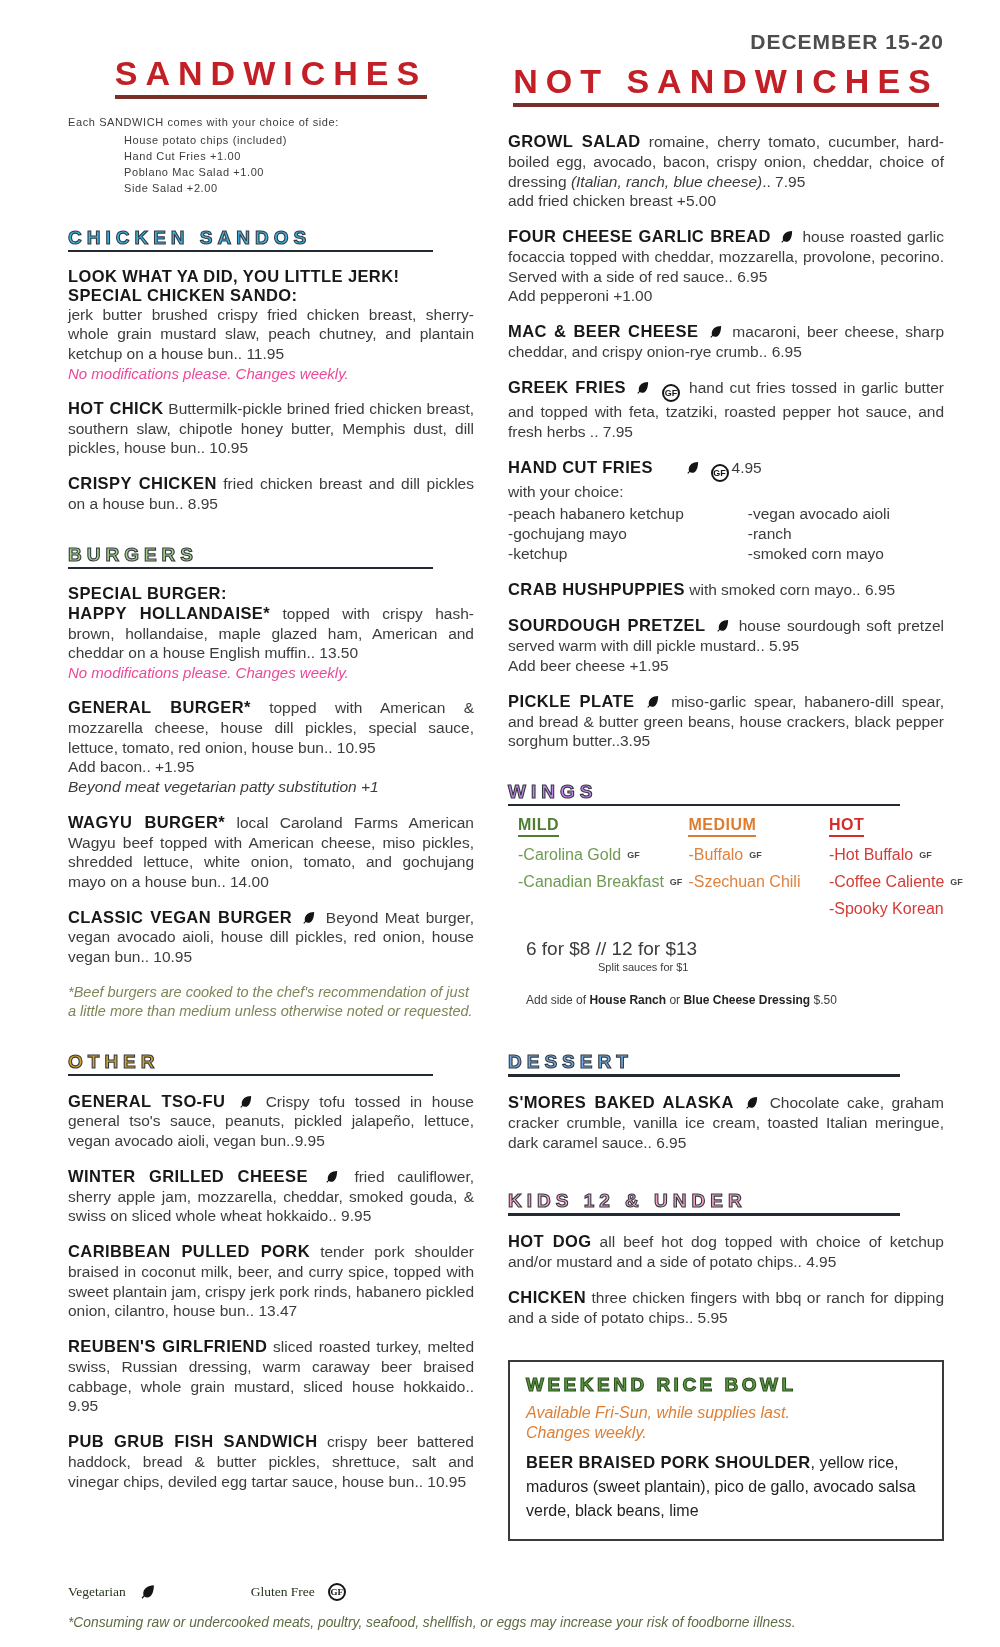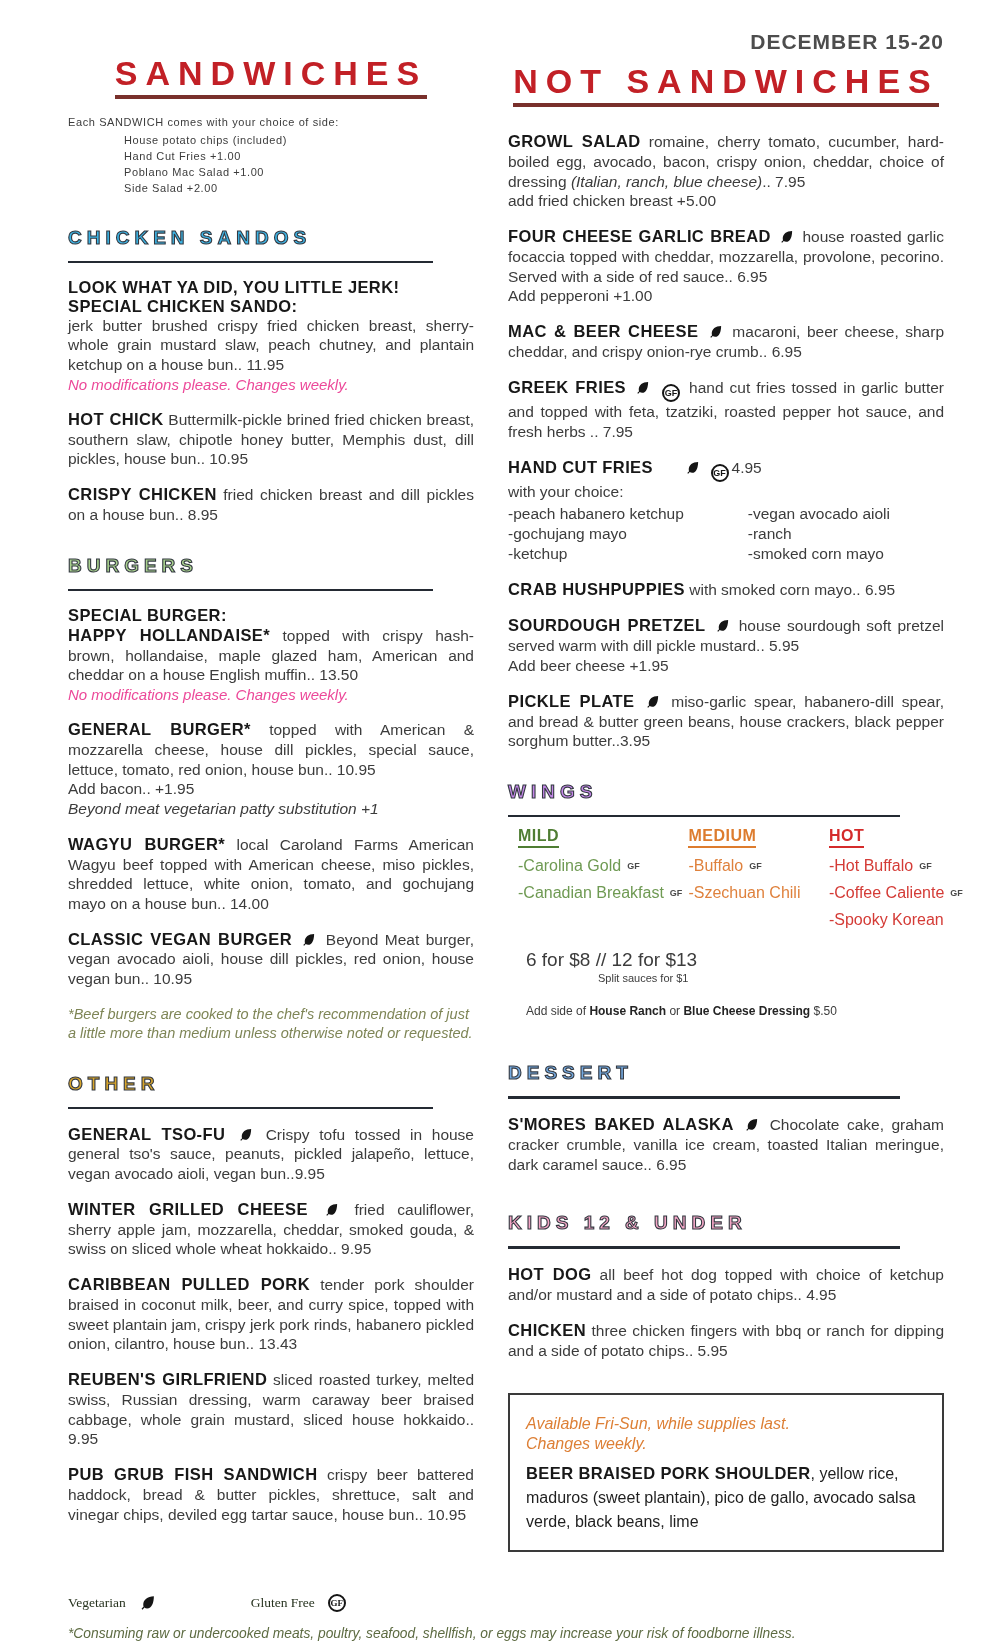--- a/index.html
+++ b/index.html
@@ -25,21 +25,21 @@
   .date-banner {
     text-align:right; font-weight:bold; font-size:21px; letter-spacing:1px;
     color:#4d4d4d; margin-top:14px; font-family:"Liberation Sans",sans-serif;
   }
 
   
   .intro { margin-top:16px; font-size:11px; letter-spacing:0.6px; color:#3c3c3c; line-height:1.45; }
   .intro .opts { margin-left:56px; margin-top:2px; }
 
   
-  .sec-head { margin-top:30px; border-bottom:2.5px solid #242a33; padding-bottom:12px; width:90%; }
+  .sec-head { margin-top:30px; border-bottom:2.5px solid #242a33; padding-bottom:1px; width:90%; }
   .sec-head .bubble {
     font-weight:800; font-size:19px; letter-spacing:5px; white-space:nowrap;
     -webkit-text-stroke:1.1px #333840;
   }
   .c-cyan   { color:#3cb4e5; }
   .c-green  { color:#a9d18e; }
   .c-gold   { color:#d9a62b; -webkit-text-stroke:1.1px #6e5a18; }
   .c-purple { color:#c487e9; -webkit-text-stroke:1.1px #5d4470; }
   .c-blue   { color:#74a9df; -webkit-text-stroke:1.1px #1d3f66; }
   .c-pink   { color:#f4a6c6; -webkit-text-stroke:1.1px #5e3346; }
@@ -192,21 +192,21 @@
       <div class="item">
         <span class="nm">WINTER GRILLED CHEESE</span>
         <svg class="leaf" viewBox="0 0 24 24">
             <path d="M21 3c-9 0-15 5-15 12 0 1 .2 2 .5 2.8L3.6 20.9l1.4 1.2 2.6-3c1 .8 2.4 1.3 3.9 1.3C18 20.4 21 12 21 3z"></path>
           </svg>
         <span>fried cauliflower, sherry apple jam, mozzarella, cheddar, smoked gouda, &amp; swiss on sliced whole wheat hokkaido.. 9.95</span>
       </div>
 
       <div class="item">
         <span class="nm">CARIBBEAN PULLED PORK</span>
-        <span>tender pork shoulder braised in coconut milk, beer, and curry spice, topped with sweet plantain jam, crispy jerk pork rinds, habanero pickled onion, cilantro, house bun.. 13.43</span>
+        <span>tender pork shoulder braised in coconut milk, beer, and curry spice, topped with sweet plantain jam, crispy jerk pork rinds, habanero pickled onion, cilantro, house bun.. 13.47</span>
       </div>
 
       <div class="item">
         <span class="nm">REUBEN'S GIRLFRIEND</span>
         <span>sliced roasted turkey, melted swiss, Russian dressing, warm caraway beer braised cabbage, whole grain mustard, sliced house hokkaido.. 9.95</span>
       </div>
 
       <div class="item">
         <span class="nm">PUB GRUB FISH SANDWICH</span>
         <span>crispy beer battered haddock, bread &amp; butter pickles, shrettuce, salt and vinegar chips, deviled egg tartar sauce, house bun.. 10.95</span>
@@ -344,20 +344,21 @@
         <span class="nm">HOT DOG</span>
         <span>all beef hot dog topped with choice of ketchup and/or mustard and a side of potato chips.. 4.95</span>
       </div>
 
       <div class="item">
         <span class="nm">CHICKEN</span>
         <span>three chicken fingers with bbq or ranch for dipping and a side of potato chips.. 5.95</span>
       </div>
 
       <div class="rice-box">
+        <div class="rice-title c-rgreen">WEEKEND RICE BOWL</div>
         <div class="rice-note">Available Fri-Sun, while supplies last.</div>
         <div class="rice-note" style="margin-top:2px;">Changes weekly.</div>
         <div class="rice-desc">
           <span class="nm">BEER BRAISED PORK SHOULDER</span><span>, yellow rice, maduros (sweet plantain), pico de gallo, avocado salsa verde, black beans, lime</span>
         </div>
       </div>
     </div>
   </div>
 </div>
 

